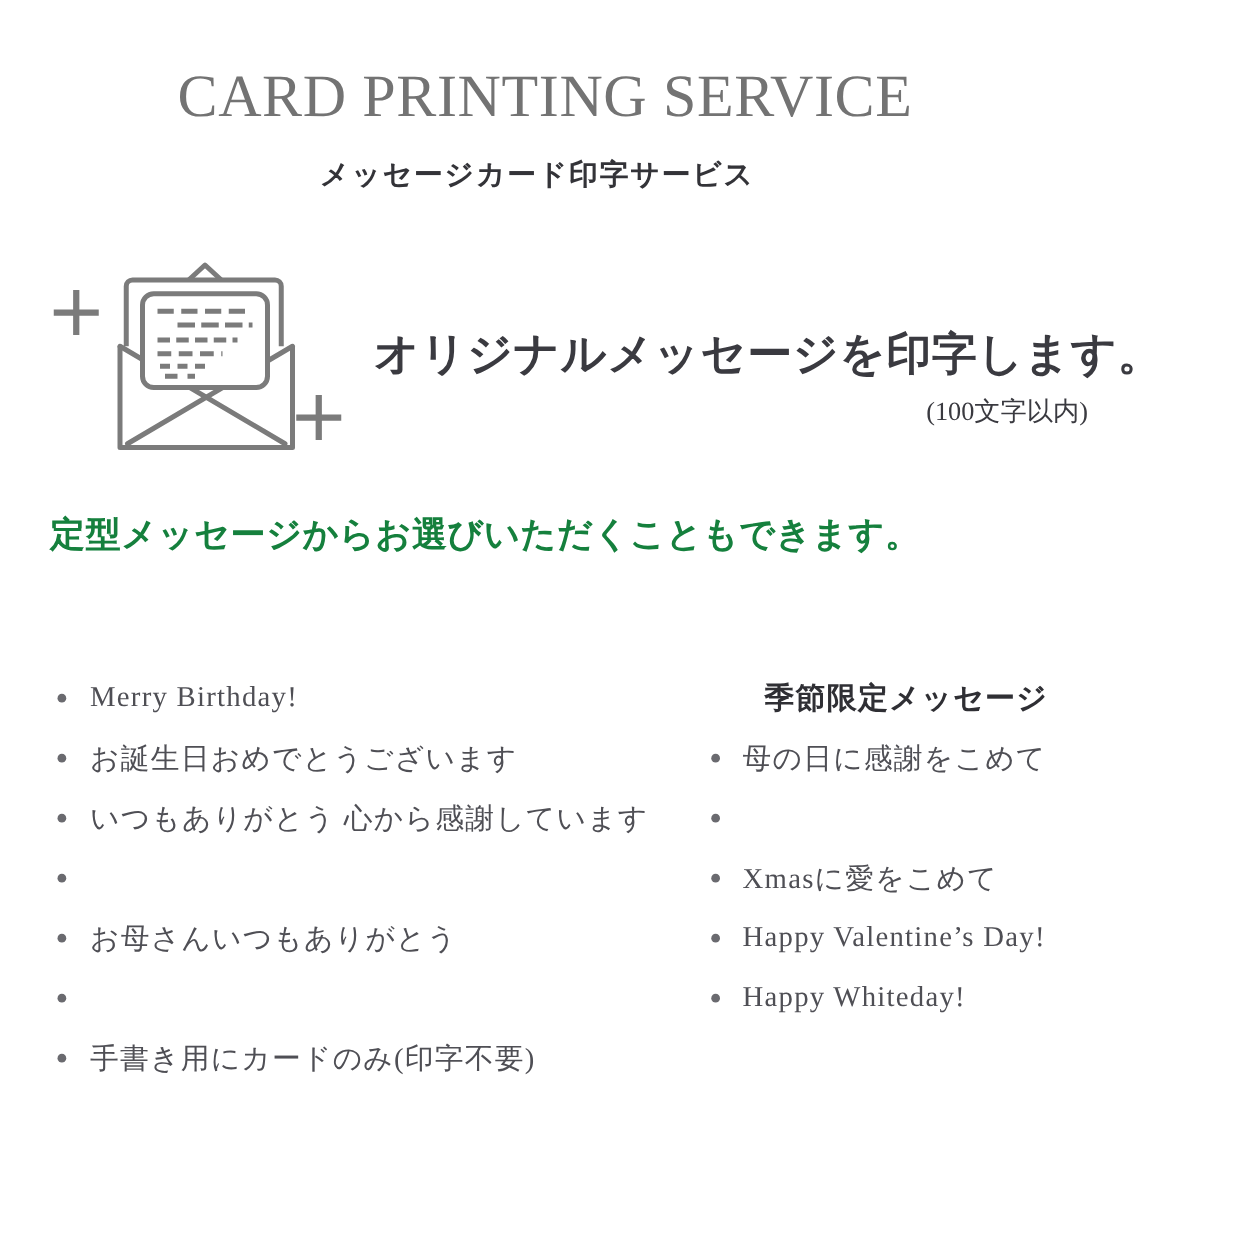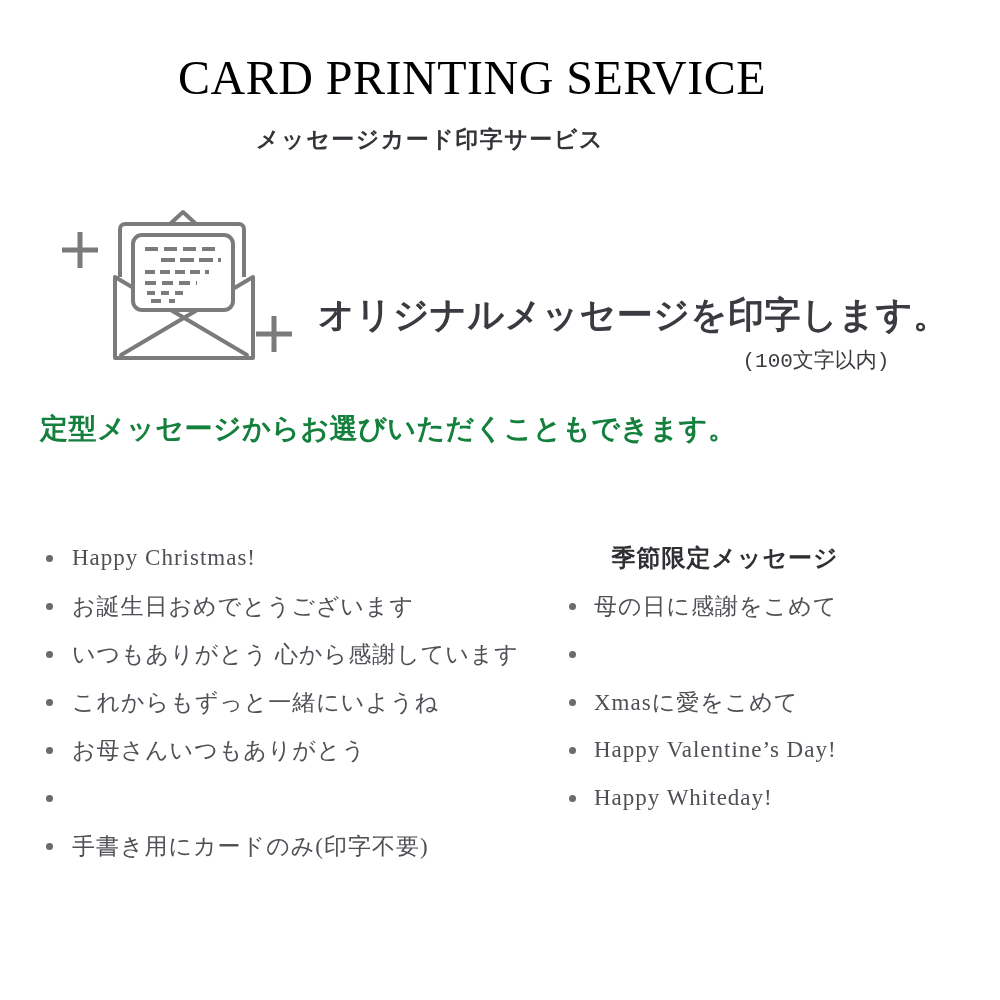--- a/index.html
+++ b/index.html
@@ -2,31 +2,31 @@
 <html><head>
 <meta charset="utf-8">
 <style>
   html,body{margin:0;padding:0;}
   body{
     width:1000px;height:1000px;position:relative;background:#ffffff;overflow:hidden;
     font-family:"Liberation Serif","DejaVu Serif",serif;color:#4a4a4f;
   }
   .title{
     position:absolute;top:54px;left:0;width:872px;text-align:center;
-    font-size:48px;font-weight:400;letter-spacing:0.5px;color:#000000;line-height:1;padding-left:36px;
+    font-size:48px;font-weight:400;letter-spacing:0.5px;color:#737373;line-height:1;
   }
   .subtitle{
     position:absolute;top:127px;left:0;width:860px;text-align:center;
     font-size:23px;font-weight:700;letter-spacing:1.5px;color:#333338;line-height:1.1;
   }
-  .intro{position:absolute;top:205px;left:61px;display:flex;align-items:flex-end;}
+  .intro{position:absolute;top:205px;left:42px;display:flex;align-items:center;}
   .intro-icon{flex:none;}
   .intro-text{margin-left:22px;padding-top:24px;}
   .intro-message{font-size:36px;font-weight:600;letter-spacing:0.5px;color:#3a3a40;line-height:1.2;white-space:nowrap;}
-  .intro-note{text-align:right;padding-right:60px;font-size:21px;color:#3a3a40;margin-top:12px;line-height:1.2;font-family:Liberation Mono, monospace;}
+  .intro-note{text-align:right;padding-right:60px;font-size:21px;color:#3a3a40;margin-top:12px;line-height:1.2;}
   .preset-heading{
     position:absolute;top:412px;left:40px;width:960px;
     font-size:28px;font-weight:700;letter-spacing:0.5px;color:#15803d;line-height:1.2;white-space:nowrap;
   }
   .list-left{position:absolute;top:534px;left:46px;}
   .list-right{position:absolute;top:534px;left:565px;width:320px;text-align:right;}
   .list-row{height:48px;display:flex;align-items:center;font-size:23px;letter-spacing:1px;color:#4f4f55;white-space:nowrap;}
   .bullet{width:7px;height:7px;border-radius:50%;background:#6a6a6f;margin-right:19px;flex:none;}
   .list-right .bullet{margin-left:4px;margin-right:18px;}
   .seasonal-header{
@@ -75,33 +75,32 @@
     <div class="intro-message">オリジナルメッセージを印字します。</div>
     <div class="intro-note">(100文字以内)</div>
   </div>
 </div>
 
 <div class="preset-heading">定型メッセージからお選びいただくこともできます。</div>
 
 <div class="list-left">
   <div class="list-row">
       <span class="bullet"></span>
-      <span>Happy Christmas!</span>
+      <span>Merry Birthday!</span>
     </div>
   <div class="list-row">
       <span class="bullet"></span>
       <span>お誕生日おめでとうございます</span>
     </div>
   <div class="list-row">
       <span class="bullet"></span>
       <span>いつもありがとう 心から感謝しています</span>
     </div>
   <div class="list-row">
       <span class="bullet"></span>
-      <span>これからもずっと一緒にいようね</span>
     </div>
   <div class="list-row">
       <span class="bullet"></span>
       <span>お母さんいつもありがとう</span>
     </div>
   <div class="list-row">
       <span class="bullet"></span>
     </div>
   <div class="list-row">
       <span class="bullet"></span>

